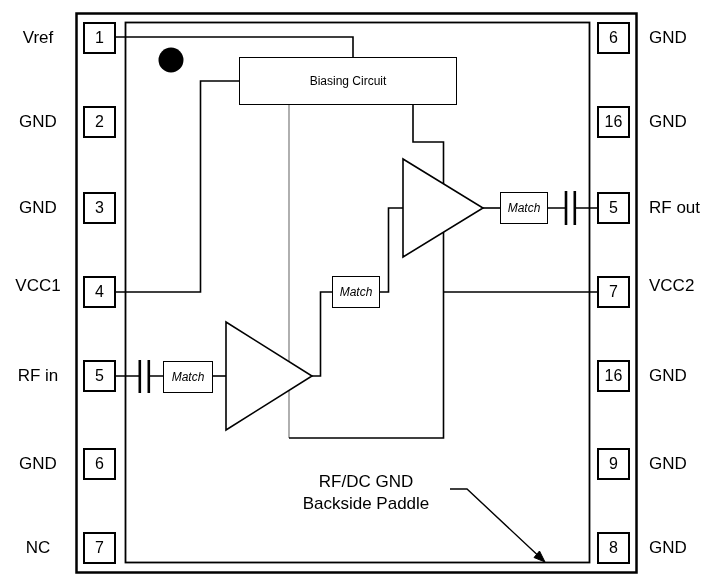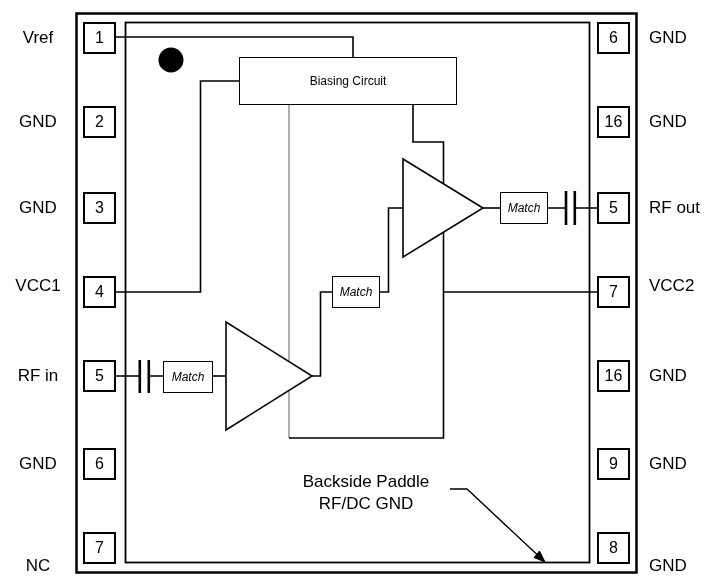--- a/index.html
+++ b/index.html
@@ -81,21 +81,21 @@
     font-size: 17px;
     line-height: 22px;
     white-space: nowrap;
   }
   
   .row1 { top: 22px; }  .row2 { top: 106px; } .row3 { top: 192px; }
   .row4 { top: 276px; } .row5 { top: 360px; } .row6 { top: 448px; }
   .row7 { top: 532px; }
   .lrow1 { top: 27px; }  .lrow2 { top: 111px; } .lrow3 { top: 197px; }
   .lrow4 { top: 275px; } .lrow5 { top: 365px; } .lrow6 { top: 453px; }
-  .lrow7 { top: 555px; }
+  .lrow7 { top: 537px; }
 </style>
 </head>
 <body>
 
 <div class="stage">
 
   <svg class="wire-layer" width="717" height="586" viewBox="0 0 717 586">
 
     <rect x="76.5" y="13.5" width="560" height="559" fill="none" stroke="#000000" stroke-width="2.5"></rect>
 
@@ -203,17 +203,17 @@
 
   <div class="pin-label right lrow1">GND</div>
   <div class="pin-label right lrow2">GND</div>
   <div class="pin-label right lrow3">RF out</div>
   <div class="pin-label right lrow4">VCC2</div>
   <div class="pin-label right lrow5">GND</div>
   <div class="pin-label right lrow6">GND</div>
   <div class="pin-label right lrow7">GND</div>
 
   <div class="annotation">
+    <div>RF/DC GND</div>
     <div>Backside Paddle</div>
-    <div>RF/DC GND</div>
   </div>
 
 </div>
 
 </body></html>

